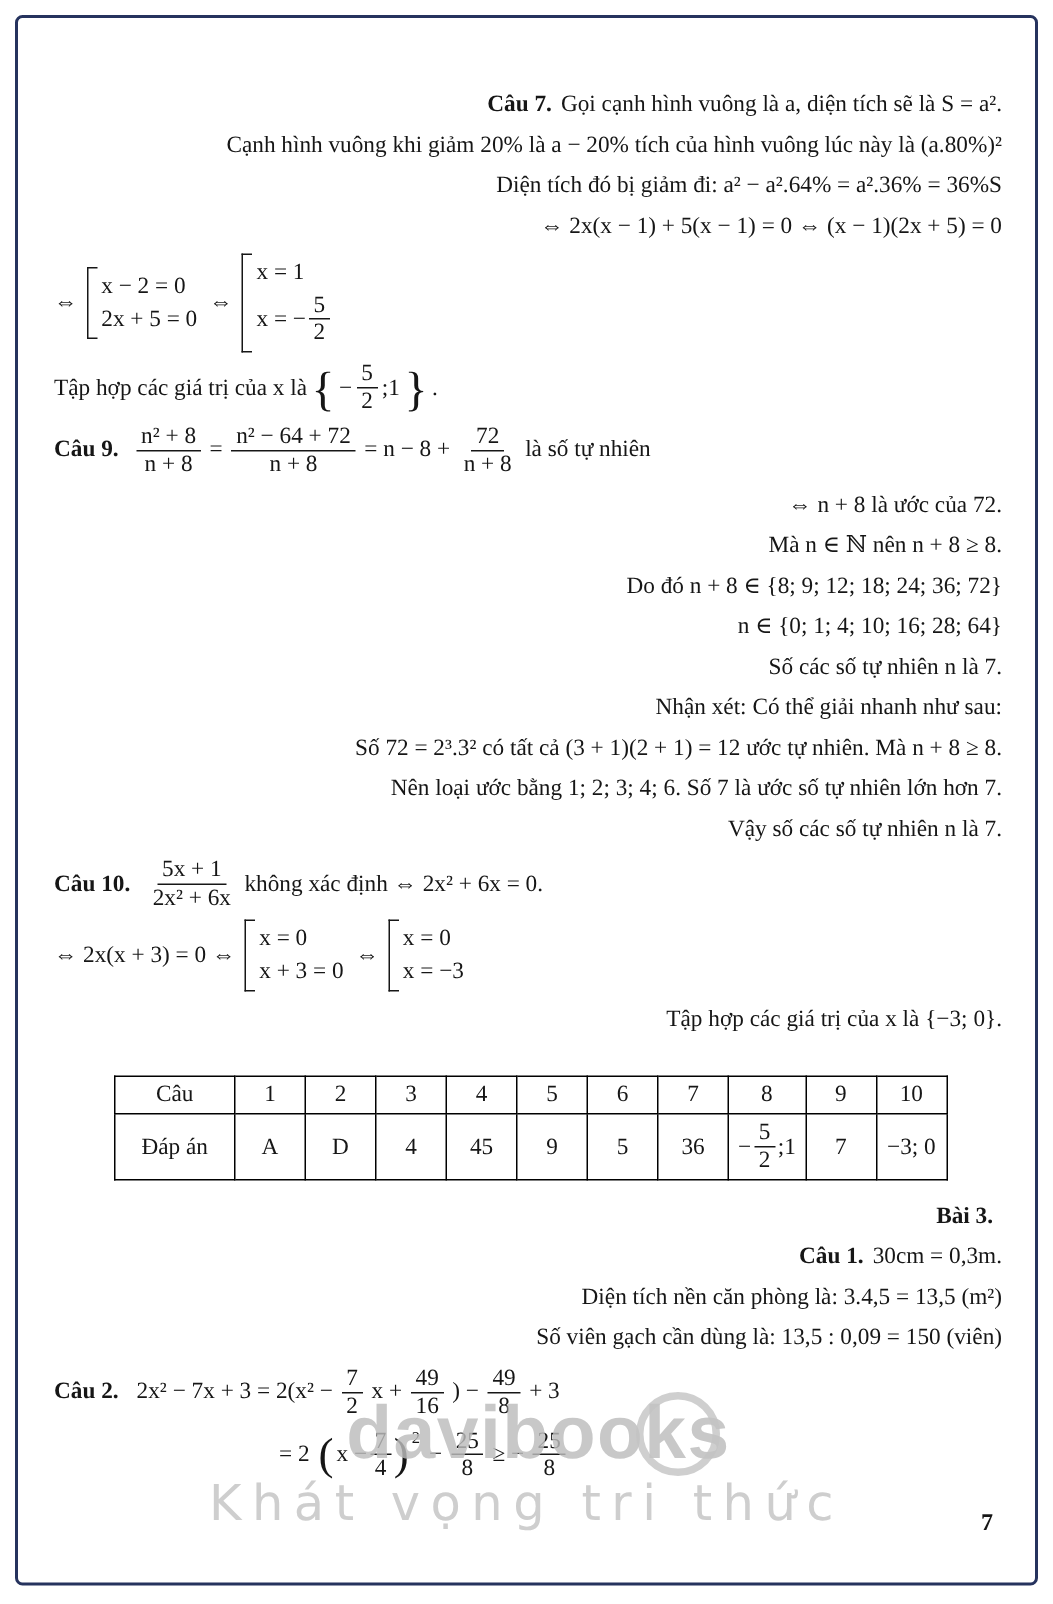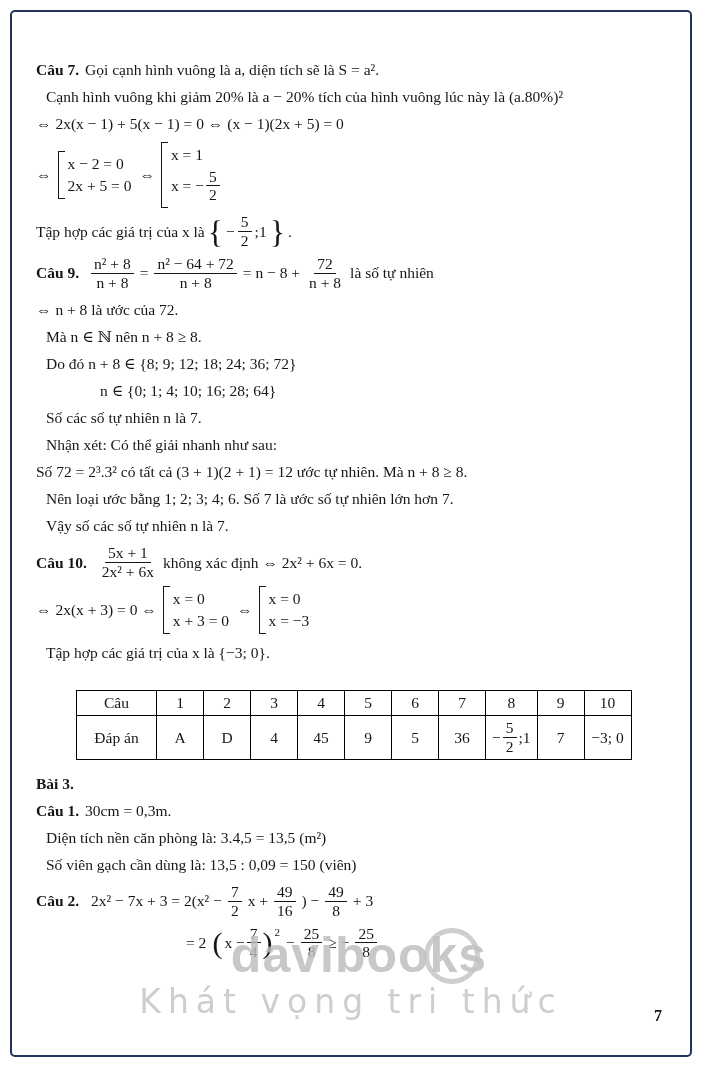--- a/index.html
+++ b/index.html
@@ -6,21 +6,21 @@
   html, body { width:702px; }
   body {
     width:702px; height:1069px; background:#ffffff; position:relative; overflow:hidden;
     font-family:"Liberation Serif","DejaVu Serif",serif; font-size:15.5px; color:#161616;
   }
   .page-border {
     position:absolute; top:10px; left:10px; right:10px; bottom:12px;
     border:2px solid #26335e; border-radius:5px; pointer-events:none;
   }
   .content { position:absolute; top:56px; left:36px; width:632px; z-index:1; }
-  p.line { line-height:27px; }
+  p.line { line-height:27px;text-align:right; }
   .ind  { margin-left:10px; }
   .ind2 { margin-left:64px; }
   b.qlabel { font-weight:bold; margin-right:6px; }
   
   .mrow { display:flex; align-items:center; gap:6px; margin:5px 0; flex-wrap:nowrap; }
   .mrow.tightgap { gap:3px; }
   .frac { display:inline-flex; flex-direction:column; align-items:center; line-height:1.15; text-align:center; }
   .frac .fn { border-bottom:1.3px solid #161616; padding:0 3px; display:block; }
   .frac .fd { padding:0 3px; display:block; }
   .cases { display:inline-flex; flex-direction:column; justify-content:center; gap:3px; padding:4px 2px 4px 10px; position:relative; }
@@ -48,20 +48,21 @@
 </style>
 </head>
 <body>
 
 <div class="page-border"></div>
 
 <div class="content">
 
   <p class="line"><b class="qlabel">Câu 7.</b><span>Gọi cạnh hình vuông là a, diện tích sẽ là S = a².</span></p>
   <p class="line ind">Cạnh hình vuông khi giảm 20% là a − 20% tích của hình vuông lúc này là (a.80%)²</p>
+  <p class="line ind">Diện tích đó bị giảm đi: a² − a².64% = a².36% = 36%S</p>
 
   <p class="line">⇔ 2x(x − 1) + 5(x − 1) = 0 ⇔ (x − 1)(2x + 5) = 0</p>
   <div class="mrow">
     <span>⇔</span>
     <span class="cases">
       <span class="cline">x − 2 = 0</span>
       <span class="cline">2x + 5 = 0</span>
     </span>
     <span>⇔</span>
     <span class="cases">

